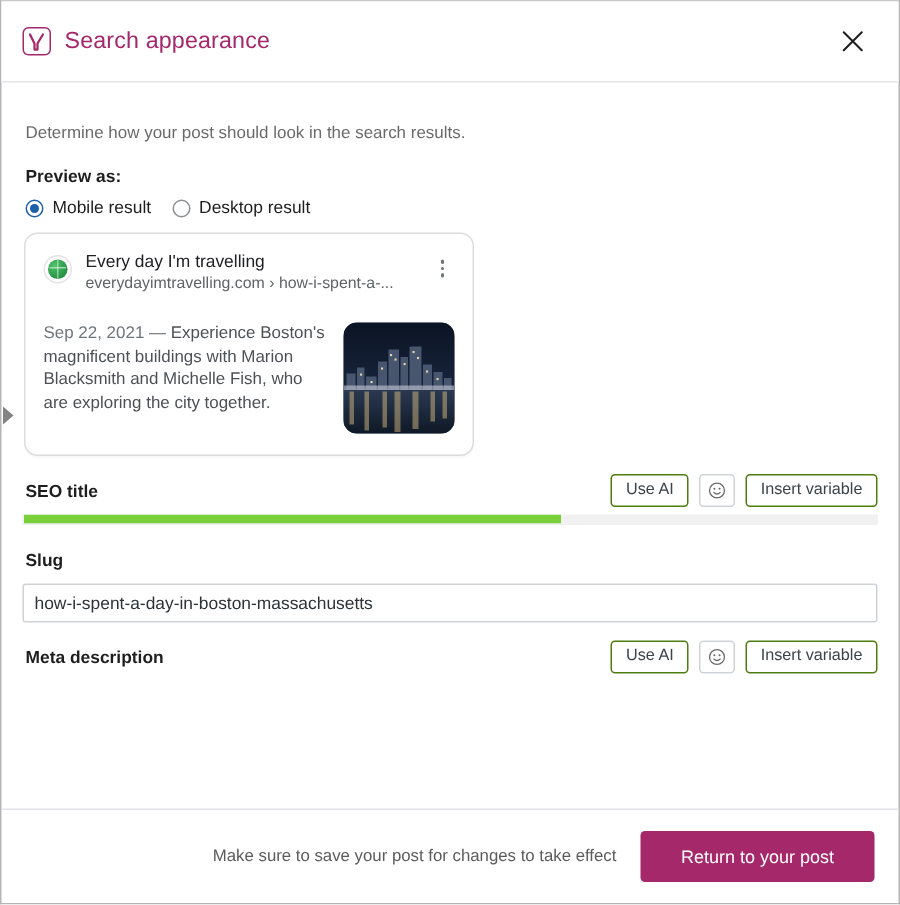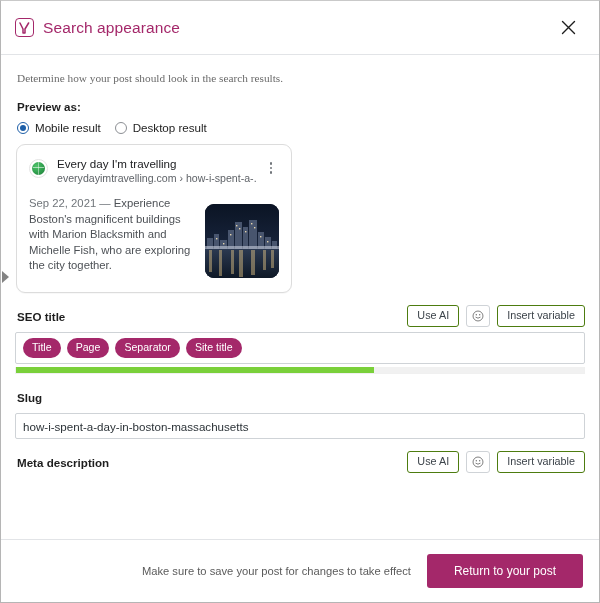--- a/index.html
+++ b/index.html
@@ -61,22 +61,21 @@
   .modal-body {
     flex: 1 1 auto;
     padding: 14px 14px 0 14px;
     overflow: hidden;
     position: relative;
   }
 
   .intro-text {
     font-size: 11.3px;
     color: #6a6a6a;
-    margin: 3px 0 16px 2px;
-    font-family: Liberation Serif, serif;
+    margin: 14px 0 16px 2px;
   }
   .preview-as-label {
     font-size: 11.6px;
     font-weight: bold;
     color: #1e1e1e;
     margin: 0 0 8px 2px;
   }
   .radio-row {
     display: flex;
     align-items: flex-end;
@@ -106,21 +105,21 @@
     content: "";
     position: absolute;
     width: 6px; height: 6px;
     border-radius: 50%;
     background: #1e5fa8;
     left: 2px; top: 2px;
   }
 
   
   .preview-card {
-    width: 276px;
+    width: 300px;
     border: 1px solid #dcdcdc;
     border-radius: 9px;
     padding: 12px 12px 14px 12px;
     margin: 4px 0 0 1px;
     background: #fff;
     box-shadow: 0 1px 1px rgba(0,0,0,.03);
   }
   .pv-top { display: flex; align-items: flex-start; }
   .favicon {
     width: 19px; height: 19px;
@@ -447,26 +446,20 @@
             <svg width="12" height="12" viewBox="0 0 14 14" aria-hidden="true">
               <circle cx="7" cy="7" r="5.8" fill="none" stroke="#6a6a6a" stroke-width="1"></circle>
               <circle cx="5" cy="5.6" r=".8" fill="#6a6a6a"></circle>
               <circle cx="9" cy="5.6" r=".8" fill="#6a6a6a"></circle>
               <path d="M4.5 8.6 Q7 10.8 9.5 8.6" fill="none" stroke="#6a6a6a" stroke-width="1" stroke-linecap="round"></path>
             </svg>
           </button>
           <button class="mini-btn">Insert variable</button>
         </span>
       </div>
-      <div class="input-box tags">
-        <span class="tag-pill">Title</span>
-        <span class="tag-pill">Page</span>
-        <span class="tag-pill">Separator</span>
-        <span class="tag-pill">Site title</span>
-      </div>
       <div class="progress-track">
         <span class="progress-fill" id="seo-progress" style="width: 63%;"></span>
       </div>
     </div>
 
     <div class="field-block">
       <div class="field-head">
         <span class="field-label">Slug</span>
       </div>
       <div class="input-box">

